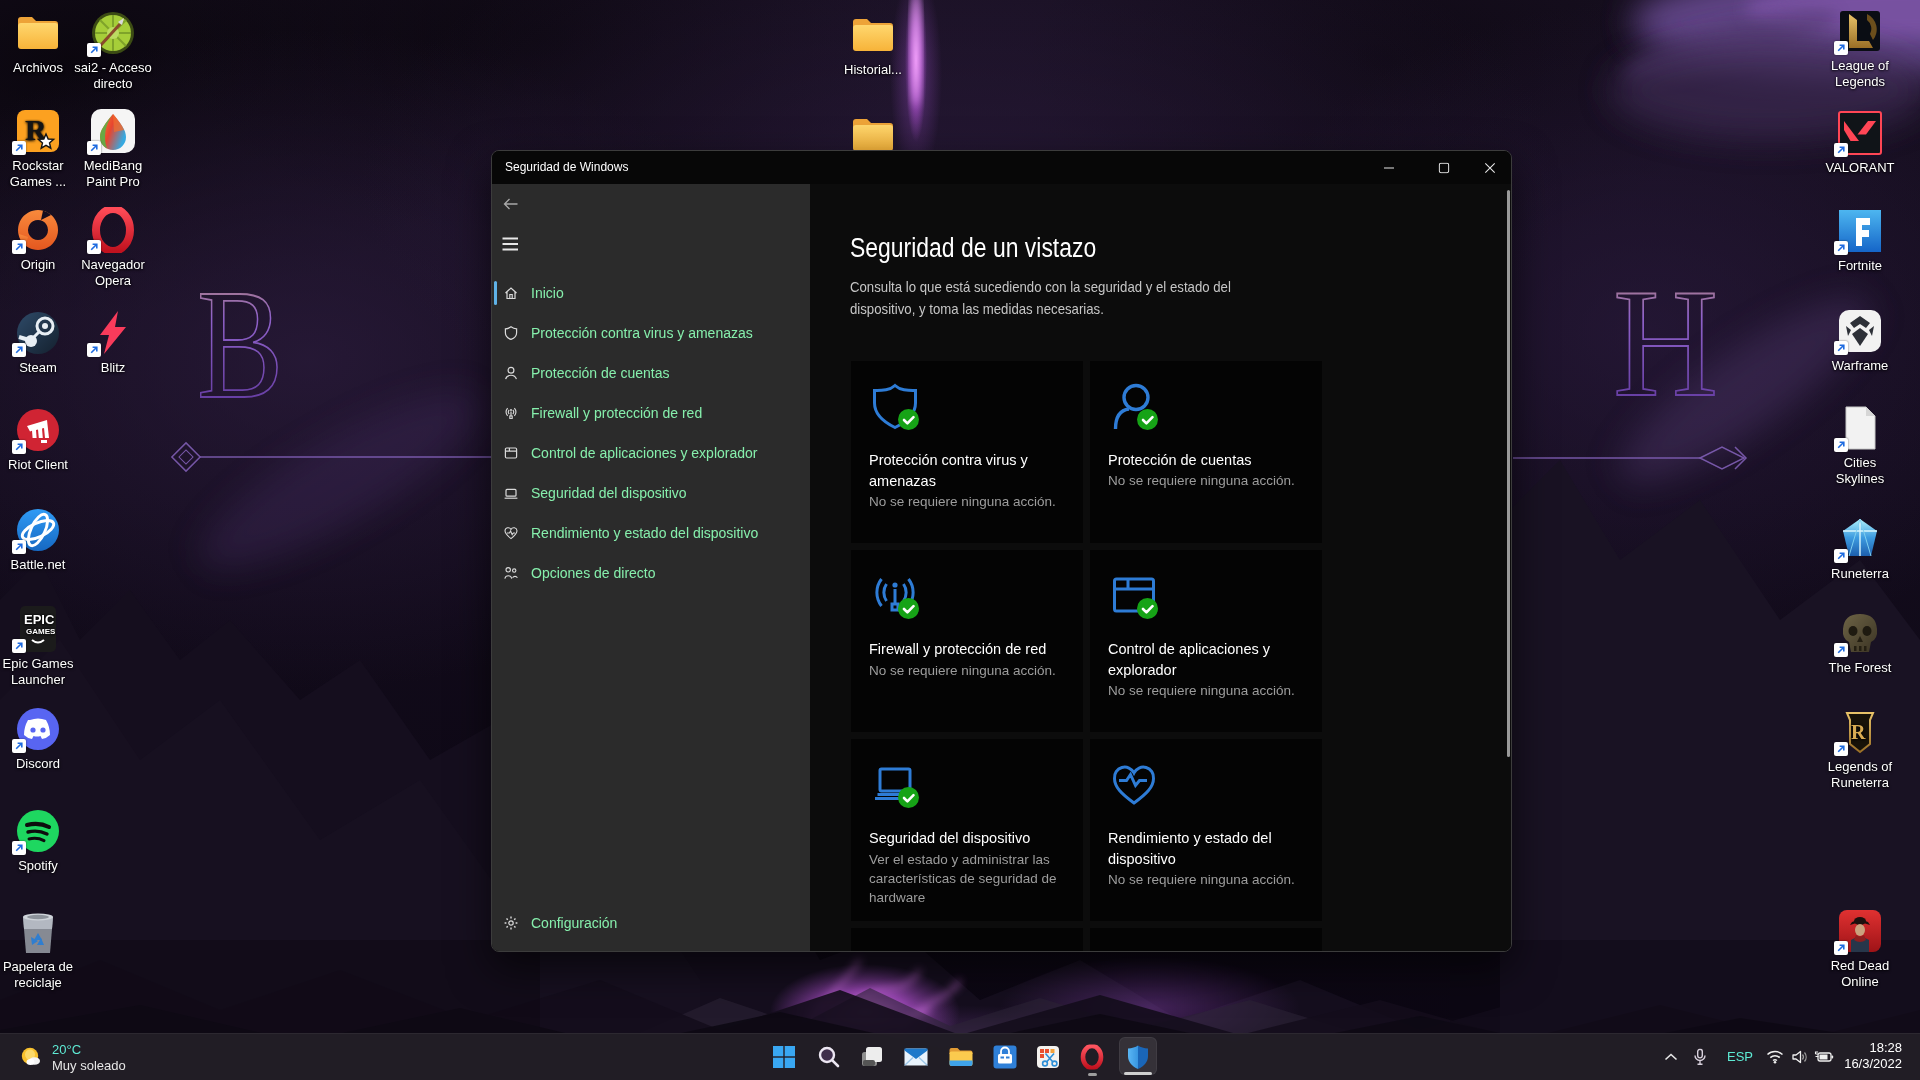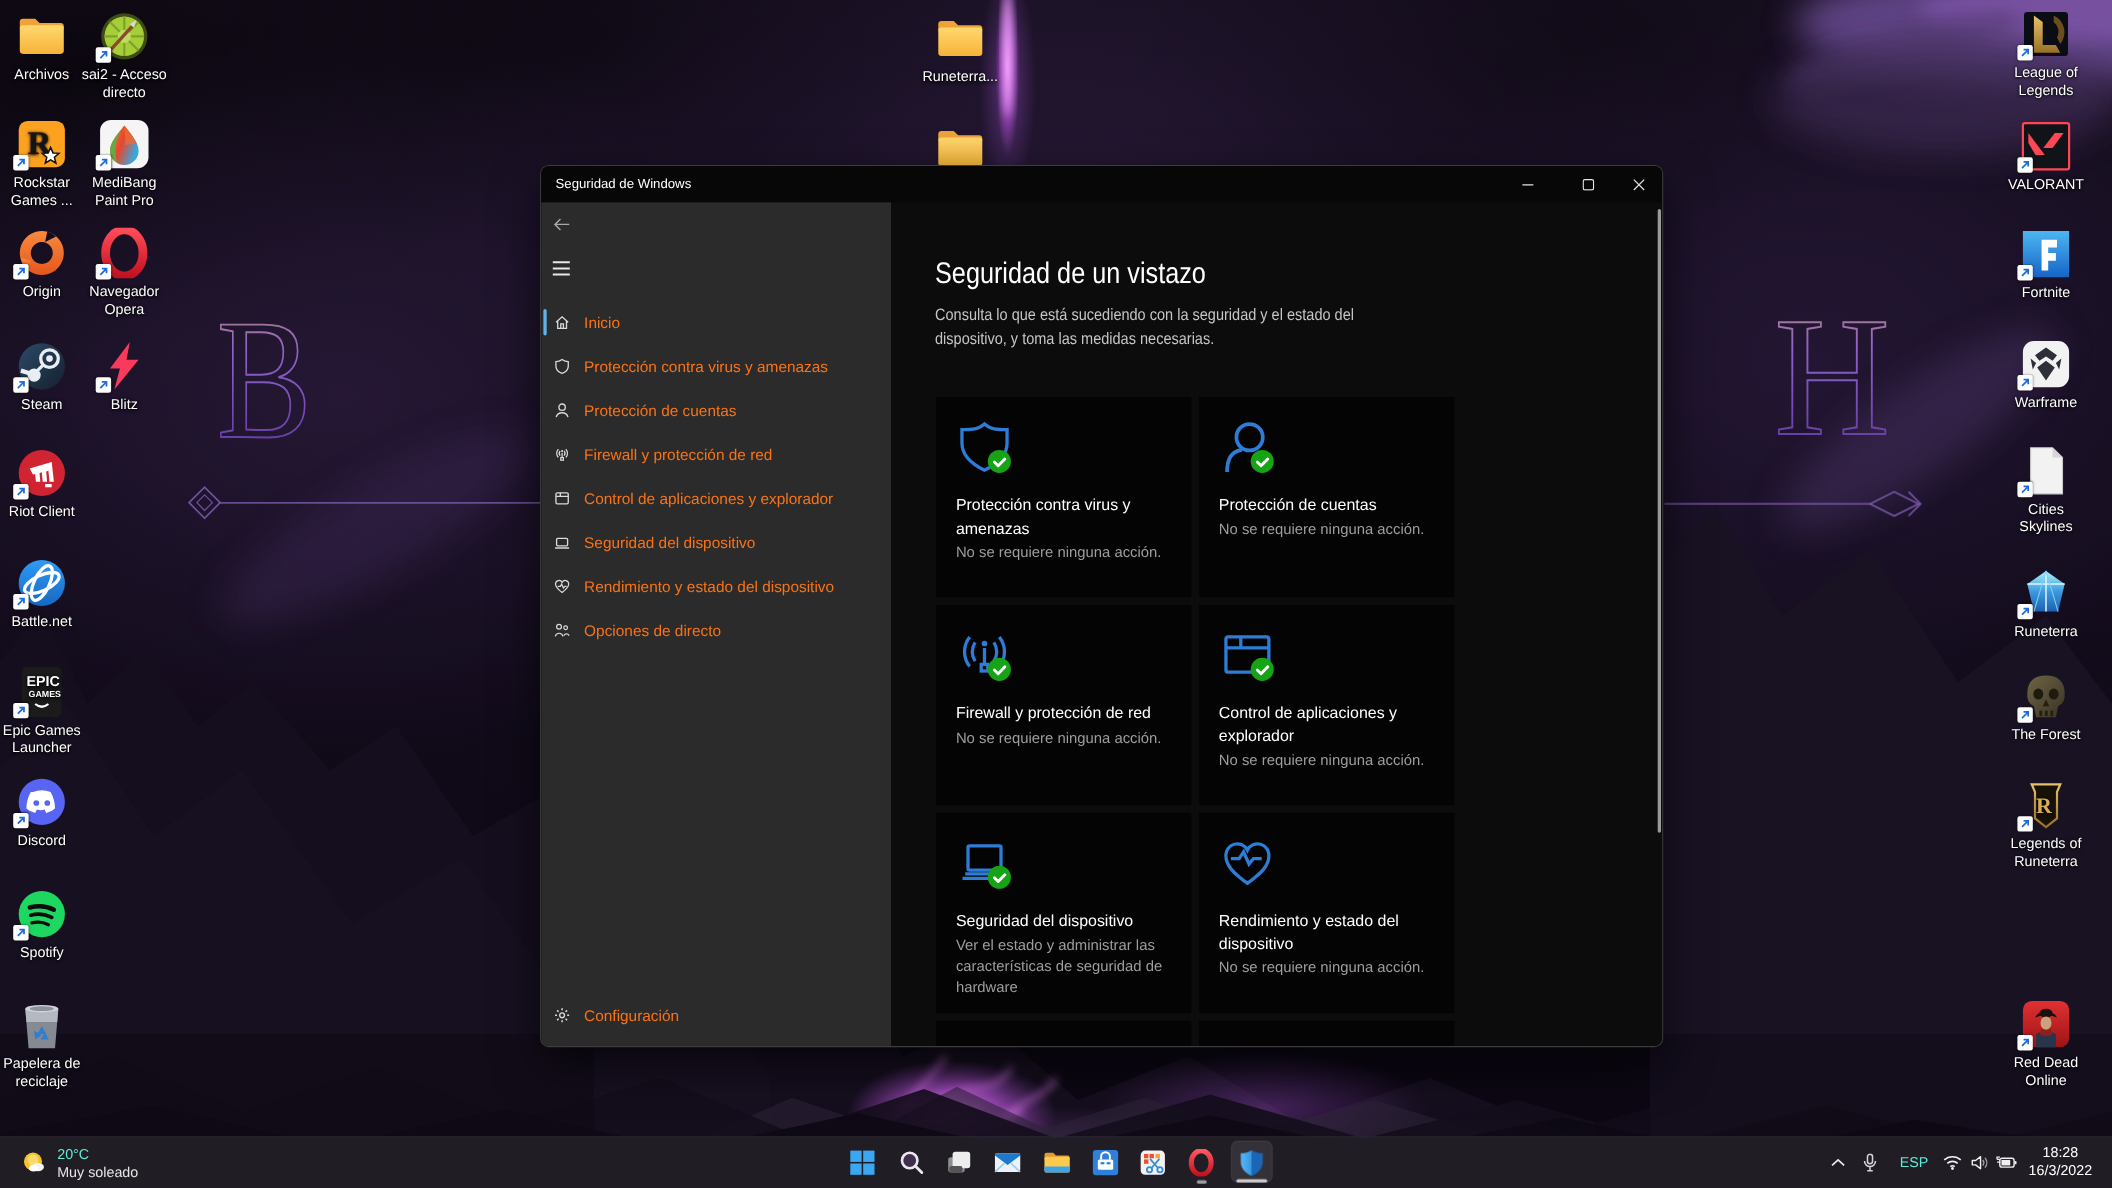--- a/index.html
+++ b/index.html
@@ -11,21 +11,21 @@
 .sc{position:absolute;left:-3px;bottom:-1px;width:14px;height:14px;background:#fff;border-radius:2px;box-shadow:0 0 2px rgba(0,0,0,.6)}
 .sc svg{position:absolute;left:1px;top:1px}
 .lbl{margin-top:4px}
 #win{position:absolute;left:491px;top:150px;width:1021px;height:802px;border-radius:8px;background:#0d0d0d;border:1px solid #3c3c3c;box-sizing:border-box;overflow:hidden;box-shadow:0 16px 42px rgba(0,0,0,.62)}
 #tbar{position:absolute;left:0;top:0;width:100%;height:33px;background:#070707;color:#fff}
 #ttl{position:absolute;left:13px;top:9px;font-size:12px}
 .cap{position:absolute;top:0;height:33px;width:44px}
 .cap svg{position:absolute;left:50%;top:50%;transform:translate(-50%,-50%)}
 #side{position:absolute;left:0;top:33px;width:318px;height:769px;background:#2b2b2b}
 #content{position:absolute;left:318px;top:33px;width:703px;height:769px;background:#0c0c0c;color:#fff}
-.nav{position:absolute;left:0;width:318px;height:36px;color:#f97316;font-size:14px}
+.nav{position:absolute;left:0;width:318px;height:36px;color:#86efac;font-size:14px}
 .nav .nt{position:absolute;left:39px;top:50%;transform:translateY(-50%);white-space:nowrap}
 .nav svg{position:absolute;left:11px;top:10px}
 #selbar{position:absolute;left:2px;top:97px;width:3px;height:24px;border-radius:2px;background:#5fb2e8}
 .card{position:absolute;width:232px;height:182px;background:#040404;color:#fff}
 .card .cic{display:block;position:absolute;left:20px;top:21px;width:48px;height:48px}
 .card .ct{position:absolute;left:18px;top:89px;font-size:14.5px;line-height:21px;width:200px}
 .card .cs{position:absolute;left:18px;font-size:13.5px;line-height:19px;color:#9d9d9d;width:202px}
 .badge{position:absolute;border-radius:50%;background:#16a316}
 .badge svg{position:absolute;left:0;top:0}
 #tb{position:absolute;left:0;top:1033px;width:1920px;height:47px;background:rgba(34,30,38,.97)}
@@ -406,21 +406,21 @@
     </span>
     <div class="lbl">Papelera de<br>reciclaje</div>
   </div>
 <div class="dicon" style="left:823px;top:12px;width:100px">
     <span class="ic">
       <svg width="46" height="46" viewBox="0 0 46 46">
         <path d="M3,10 q0,-3 3,-3 h11 l4,4 h19 q3,0 3,3 v2 h-40 z" fill="#eda338"></path>
         <rect x="3" y="13" width="40" height="26" rx="3" fill="url(#foldg)"></rect>
       </svg>
     </span>
-    <div class="lbl">Runeterra...</div>
+    <div class="lbl">Historial...</div>
   </div>
 <div class="dicon" style="left:823px;top:112px;width:100px">
     <span class="ic">
       <svg width="46" height="46" viewBox="0 0 46 46">
         <path d="M3,10 q0,-3 3,-3 h11 l4,4 h19 q3,0 3,3 v2 h-40 z" fill="#eda338"></path>
         <rect x="3" y="13" width="40" height="26" rx="3" fill="url(#foldg)"></rect>
       </svg>
     </span>
   </div>
 <div class="dicon" style="left:1810px;top:8px;width:100px">
@@ -844,14 +844,14 @@
 <svg class="ti" style="left:1800px" width="17" height="15" viewBox="0 0 17 15">
       <path d="M1.5,5.5 h3 L9,2 V13 L4.5,9.5 h-3 z" fill="none" stroke="#efefef" stroke-width="1.3" stroke-linejoin="round"></path>
       <path d="M11,5 a4,4 0 0 1 0,5 M13,3 a7,7 0 0 1 0,9" stroke="#9a9a9a" stroke-width="1.3" fill="none"></path>
     </svg>
 <svg class="ti" style="left:1824px" width="19" height="13" viewBox="0 0 19 13">
       <rect x="3.5" y="2.5" width="13" height="8" rx="2" fill="none" stroke="#efefef" stroke-width="1.3"></rect>
       <rect x="17" y="5" width="1.8" height="3" rx="0.8" fill="#efefef"></rect>
       <rect x="5" y="4" width="8" height="5" fill="#efefef"></rect>
       <path d="M1,3.5 V1.5 h2.6 M1,3.5 h2.6 M1,6 h3" stroke="#efefef" stroke-width="1.2" fill="none"></path>
     </svg>
-<div style="position:fixed;right:18px;top:1040px;text-align:center;color:#fff;font-size:13px;line-height:16px">18:28<br>16/3/2022</div>
+<div style="position:fixed;right:18px;top:1040px;text-align:right;color:#fff;font-size:13px;line-height:16px">18:28<br>16/3/2022</div>
 </div>
 
 </body></html>

